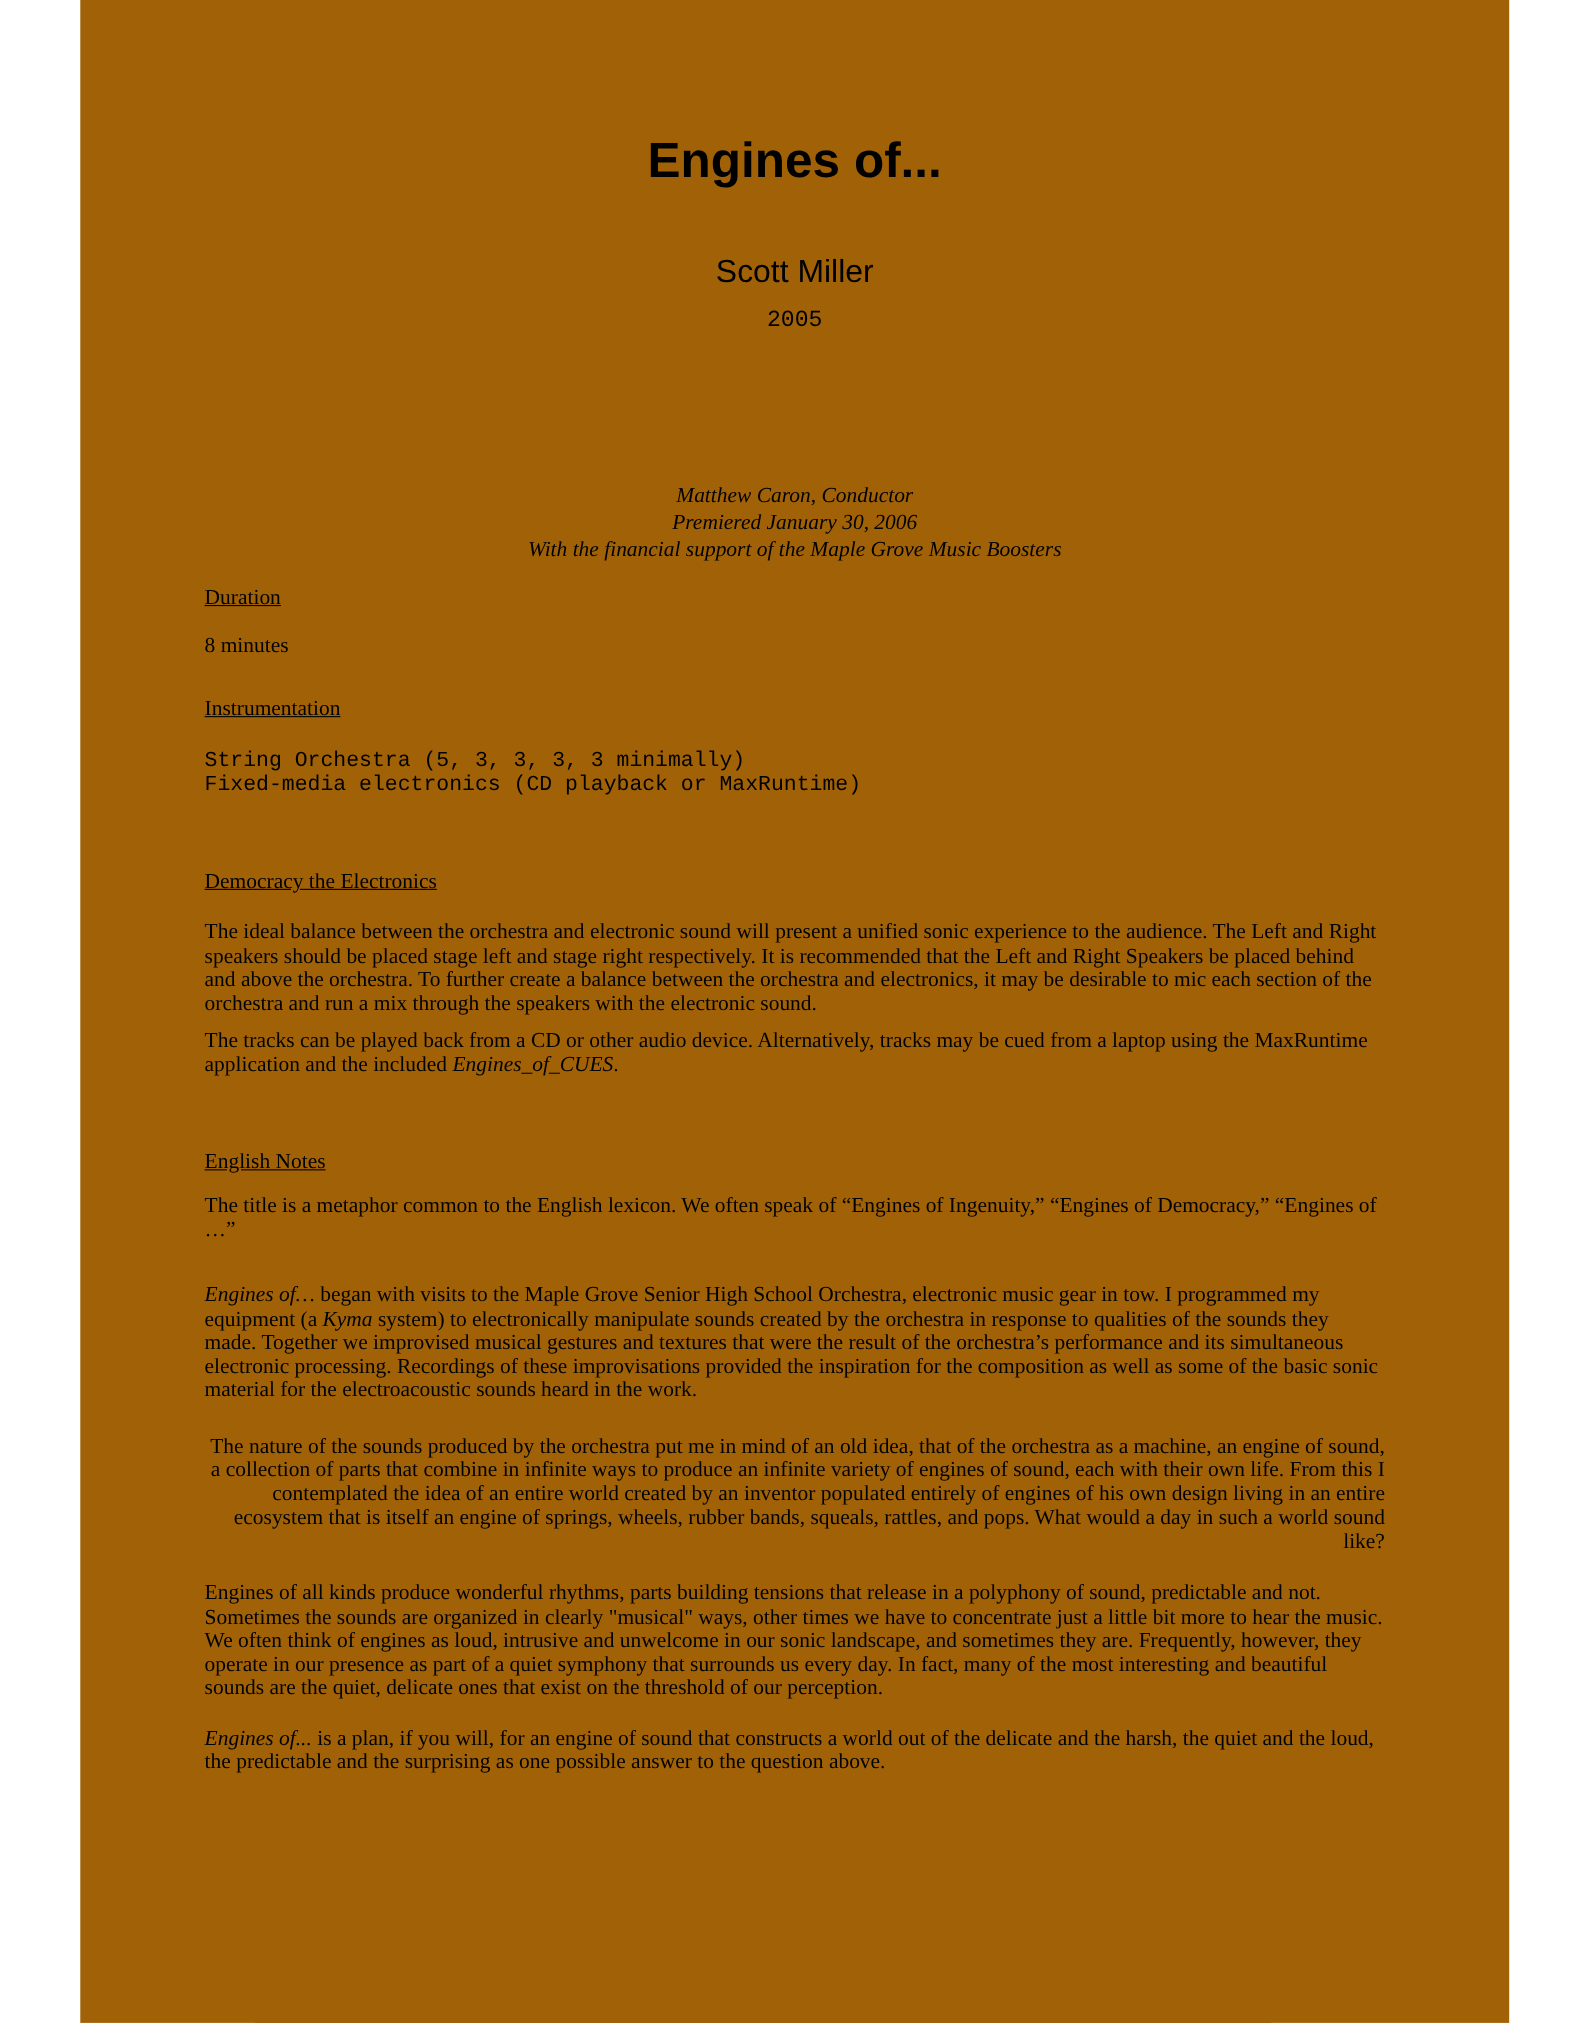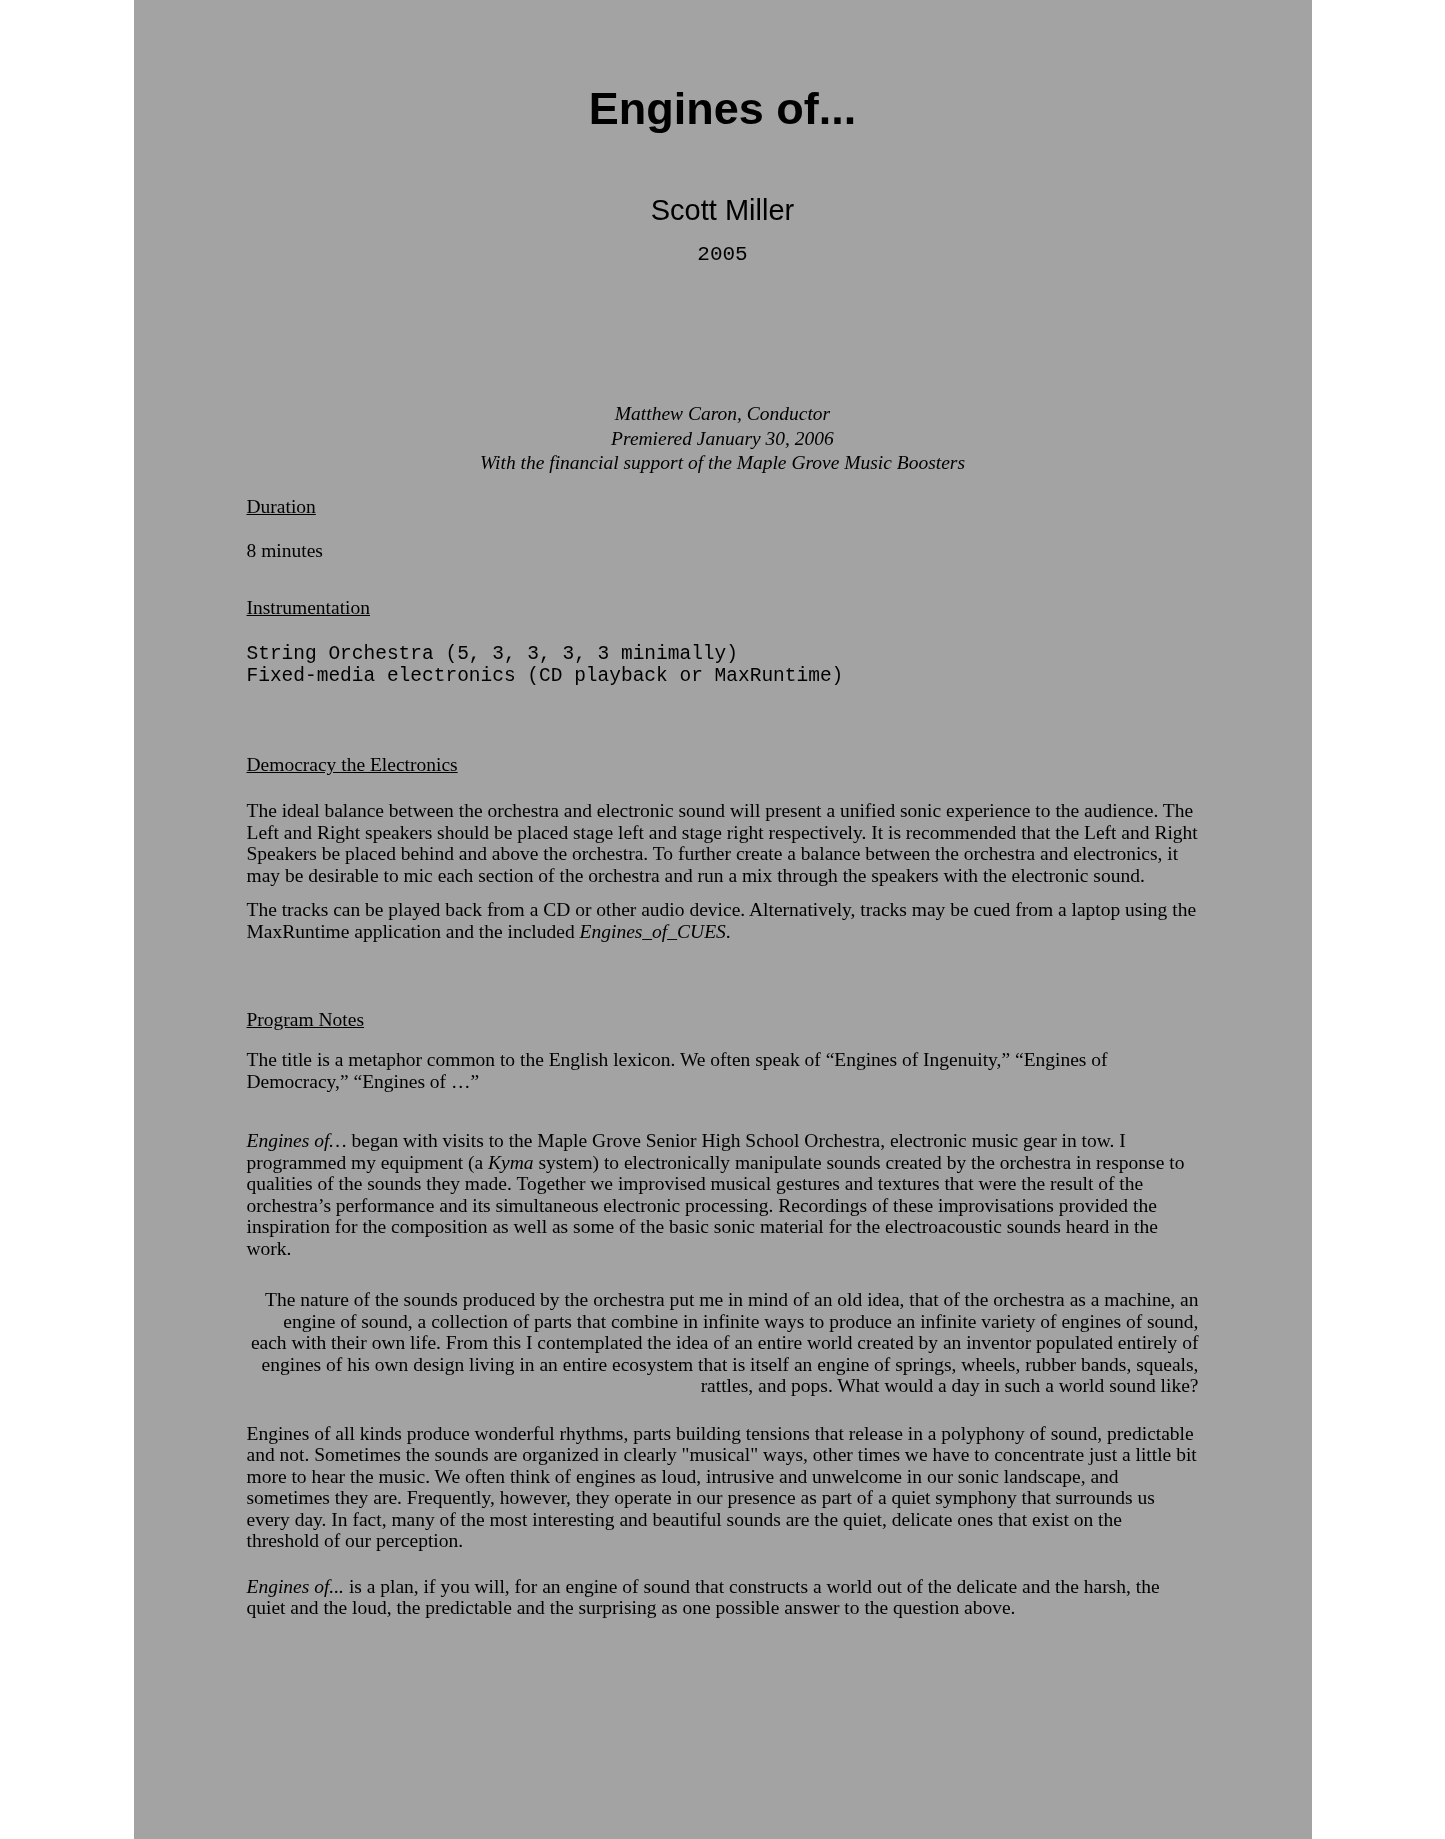--- a/index.html
+++ b/index.html
@@ -1,28 +1,28 @@
 <!DOCTYPE html>
 <html><head>
 <meta charset="utf-8">
 <style>
   html, body {
     margin: 0;
     padding: 0;
     background: #ffffff;
   }
   .page {
-    width: 1178px;
+    width: 1299px;
     height: 1839px;
     margin: 0 auto;
-    background: #a3a3a3;
+    background: #a16207;
     color: #000000;
     font-family: "Liberation Serif", serif;
     box-sizing: border-box;
-    padding: 83px 113px 0 113px;
+    padding: 120px 113px 0 113px;
     overflow: hidden;
   }
   .doc-title {
     font-family: "Liberation Sans", sans-serif;
     font-weight: bold;
     font-size: 45px;
     line-height: 52px;
     text-align: center;
     margin: 0;
   }
@@ -98,20 +98,20 @@
   <h2 class="heading" id="instrumentation-heading">Instrumentation</h2>
   <div class="bodytext" id="instrumentation-lines">
     <div>String Orchestra (5, 3, 3, 3, 3 minimally)</div>
     <div>Fixed-media electronics (CD playback or MaxRuntime)</div>
   </div>
 
   <h2 class="heading" id="electronics-heading">Democracy the Electronics</h2>
   <p class="para" id="electronics-p0"><span>The ideal balance between the orchestra and electronic sound will present a unified sonic experience to the audience. The Left and Right speakers should be placed stage left and stage right respectively. It is recommended that the Left and Right Speakers be placed behind and above the orchestra. To further create a balance between the orchestra and electronics, it may be desirable to mic each section of the orchestra and run a mix through the speakers with the electronic sound.</span></p>
   <p class="para" id="electronics-p1"><span>The tracks can be played back from a CD or other audio device. Alternatively, tracks may be cued from a laptop using the MaxRuntime application and the included </span><em>Engines_of_CUES</em><span>.</span></p>
 
-  <h2 class="heading" id="program-notes-heading">Program Notes</h2>
+  <h2 class="heading" id="program-notes-heading">English Notes</h2>
   <p class="para" id="program-p0"><span>The title is a metaphor common to the English lexicon. We often speak of “Engines of Ingenuity,” “Engines of Democracy,” “Engines of …”</span></p>
   <p class="para" id="program-p1"><em>Engines of…</em><span> began with visits to the Maple Grove Senior High School Orchestra, electronic music gear in tow. I programmed my equipment (a </span><em>Kyma</em><span> system) to electronically manipulate sounds created by the orchestra in response to qualities of the sounds they made. Together we improvised musical gestures and textures that were the result of the orchestra’s performance and its simultaneous electronic processing. Recordings of these improvisations provided the inspiration for the composition as well as some of the basic sonic material for the electroacoustic sounds heard in the work.</span></p>
   <p class="para" id="program-p2"><span>The nature of the sounds produced by the orchestra put me in mind of an old idea, that of the orchestra as a machine, an engine of sound, a collection of parts that combine in infinite ways to produce an infinite variety of engines of sound, each with their own life. From this I contemplated the idea of an entire world created by an inventor populated entirely of engines of his own design living in an entire ecosystem that is itself an engine of springs, wheels, rubber bands, squeals, rattles, and pops. What would a day in such a world sound like?</span></p>
   <p class="para" id="program-p3"><span>Engines of all kinds produce wonderful rhythms, parts building tensions that release in a polyphony of sound, predictable and not. Sometimes the sounds are organized in clearly "musical" ways, other times we have to concentrate just a little bit more to hear the music. We often think of engines as loud, intrusive and unwelcome in our sonic landscape, and sometimes they are. Frequently, however,  they operate in our presence as part of a quiet symphony that surrounds us every day. In fact, many of the most interesting and beautiful sounds are the quiet, delicate ones that exist on the threshold of our perception.</span></p>
   <p class="para" id="program-p4"><em>Engines of...</em><span> is a plan, if you will, for an engine of sound that constructs a world out of the delicate and the harsh, the quiet and the loud, the predictable and the surprising as one possible answer to the question above.</span></p>
 
 </div>
 
 </body></html>

